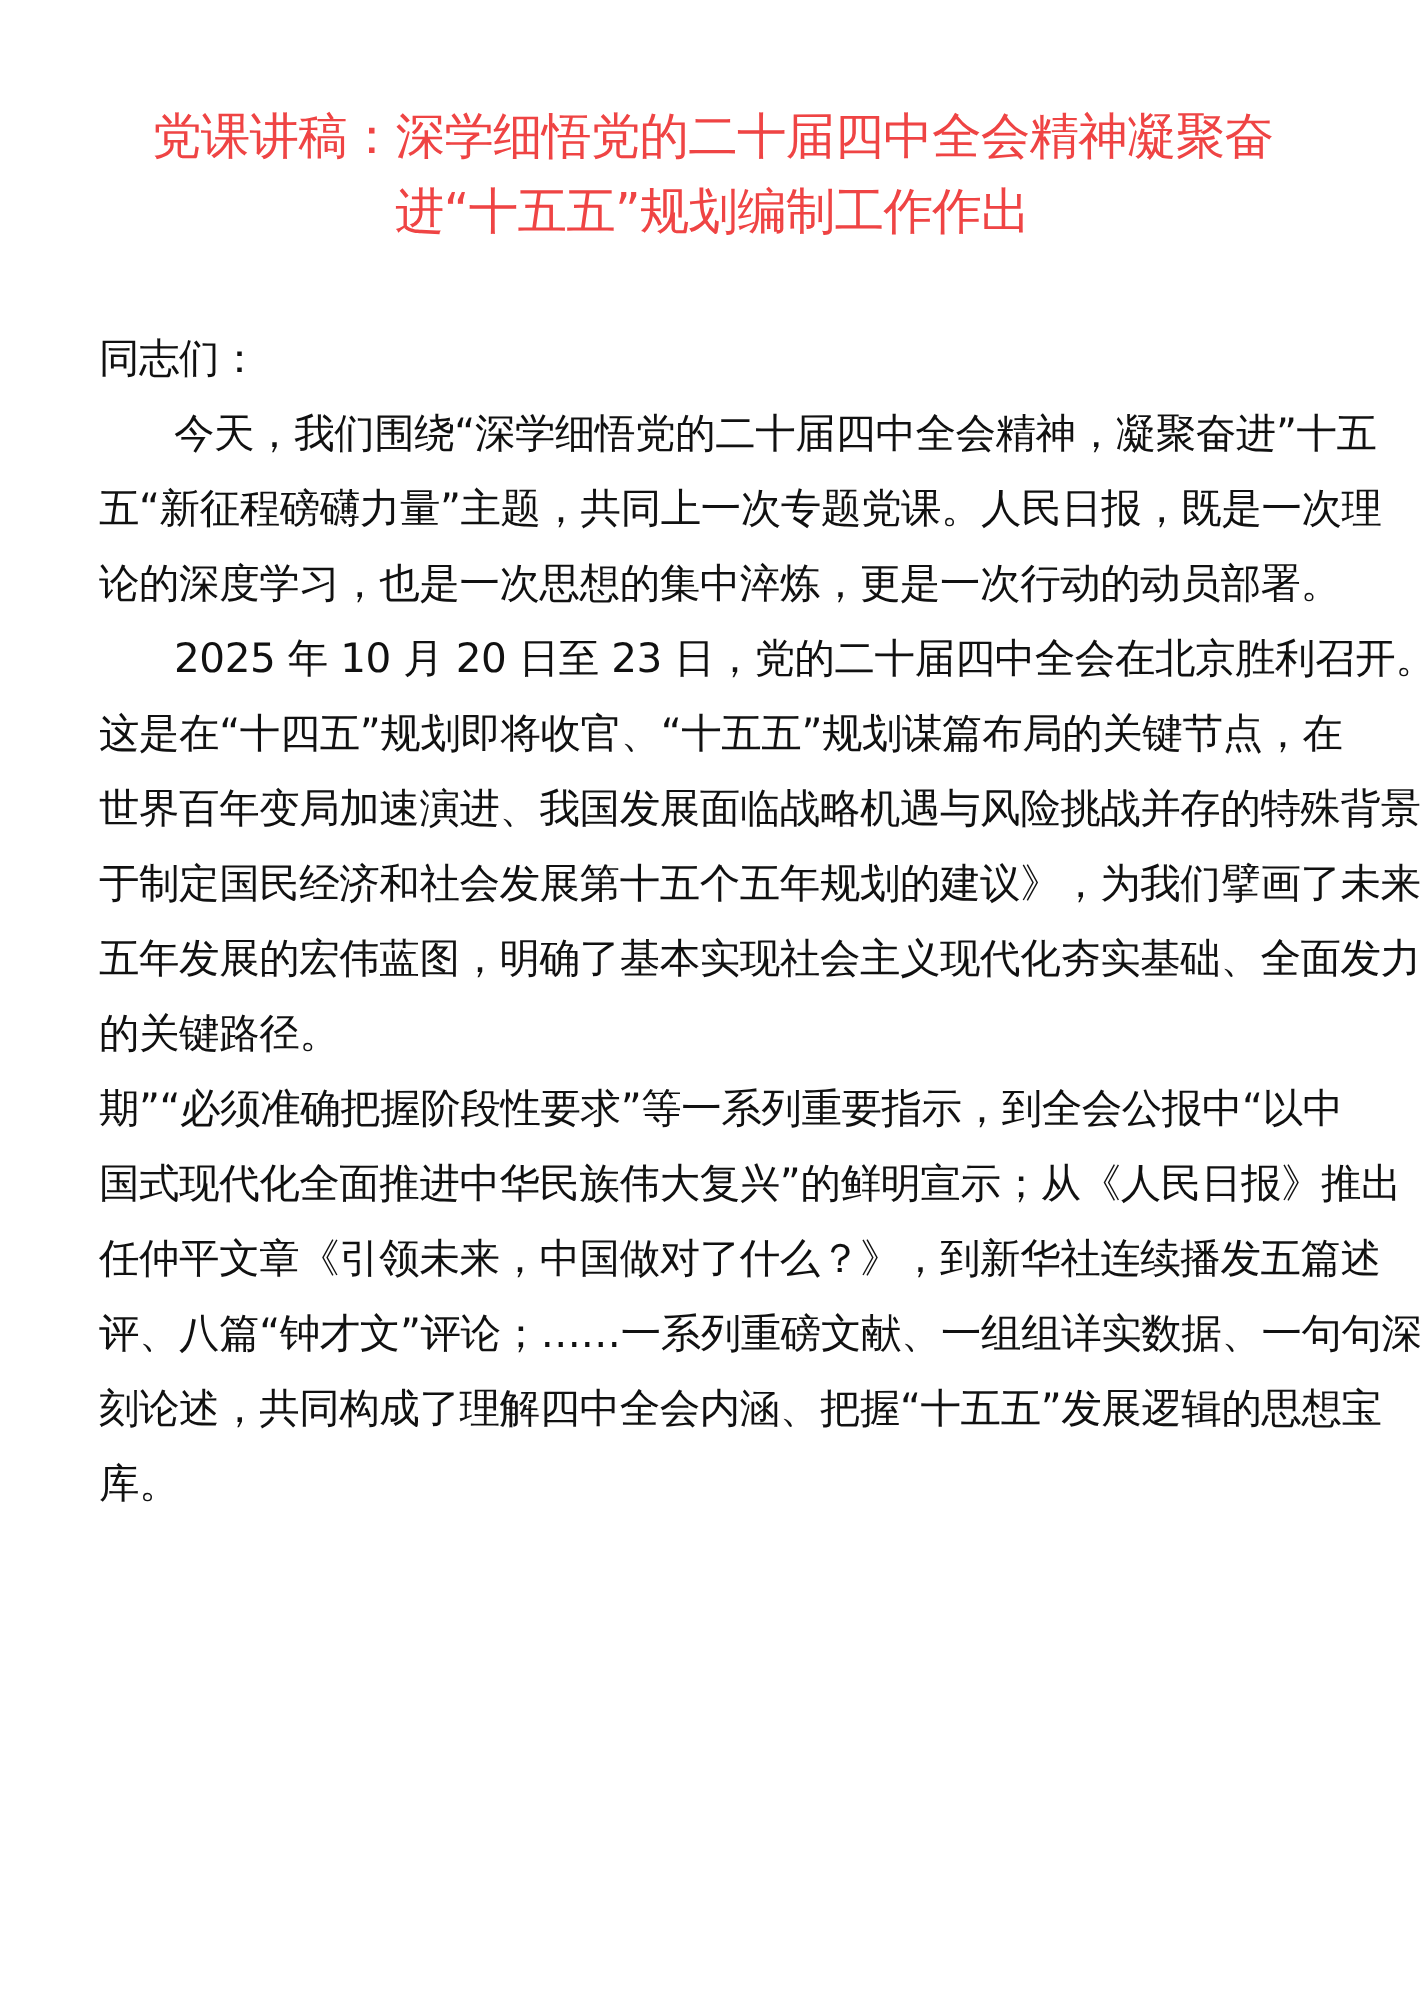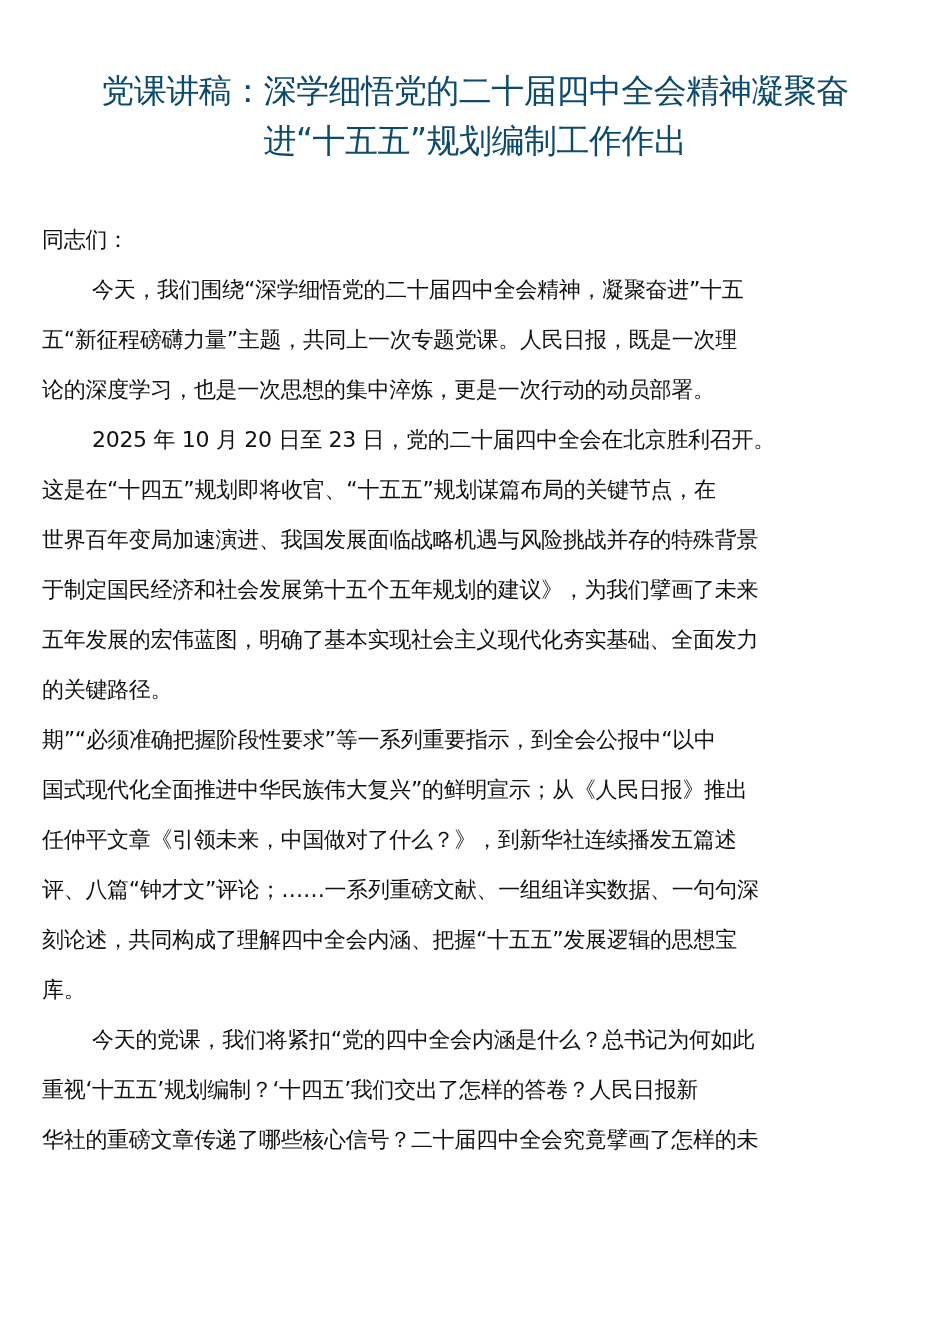--- a/index.html
+++ b/index.html
@@ -22,33 +22,33 @@
       background: #ffffff;
     }
     .title {
       position: absolute;
       left: 0;
       width: 950px;
       text-align: center;
       font-size: 33px;
       line-height: 50px;
       top: 66px;
-      color: #0c4a6e;
+      color: #ef4444;
       letter-spacing: -0.5px;
     }
     .title .tline {
       display: block;
       white-space: nowrap;
     }
     .body {
       position: absolute;
-      left: 42px;
+      left: 66px;
       top: 215px;
       width: 840px;
-      font-size: 22px;
+      font-size: 27px;
       line-height: 50px;
       letter-spacing: -0.3px;
     }
     .line {
       display: block;
       white-space: nowrap;
       height: 50px;
     }
     .line.indent {
       padding-left: 50px;
@@ -84,20 +84,15 @@
 
     <div>
       <span class="line">期”“必须准确把握阶段性要求”等一系列重要指示，到全会公报中“以中</span>
       <span class="line">国式现代化全面推进中华民族伟大复兴”的鲜明宣示；从《人民日报》推出</span>
       <span class="line">任仲平文章《引领未来，中国做对了什么？》，到新华社连续播发五篇述</span>
       <span class="line">评、八篇“钟才文”评论；……一系列重磅文献、一组组详实数据、一句句深</span>
       <span class="line">刻论述，共同构成了理解四中全会内涵、把握“十五五”发展逻辑的思想宝</span>
       <span class="line">库。</span>
     </div>
 
-    <div>
-      <span class="line indent">今天的党课，我们将紧扣“党的四中全会内涵是什么？总书记为何如此</span>
-      <span class="line">重视‘十五五’规划编制？‘十四五’我们交出了怎样的答卷？人民日报新</span>
-      <span class="line">华社的重磅文章传递了哪些核心信号？二十届四中全会究竟擘画了怎样的未</span>
-    </div>
   </div>
 
 </div>
 
 </body></html>

